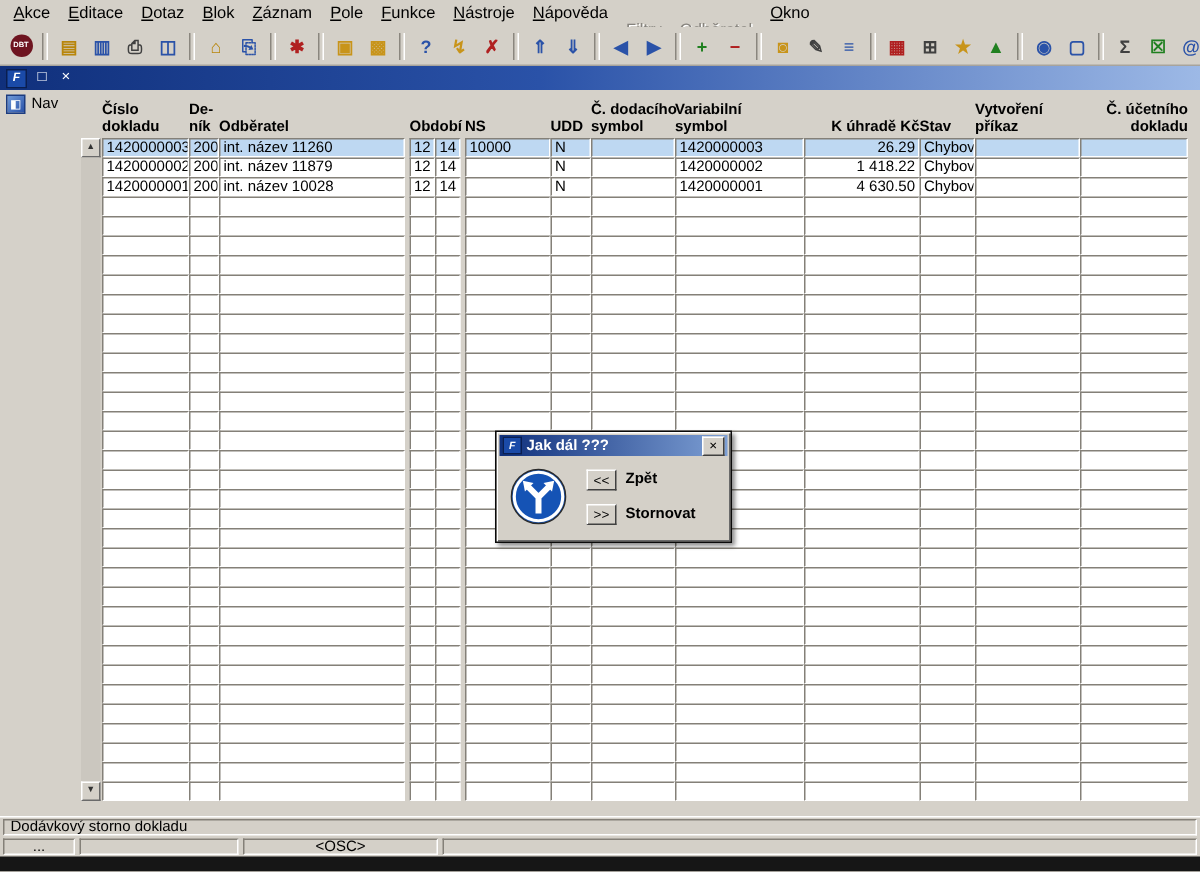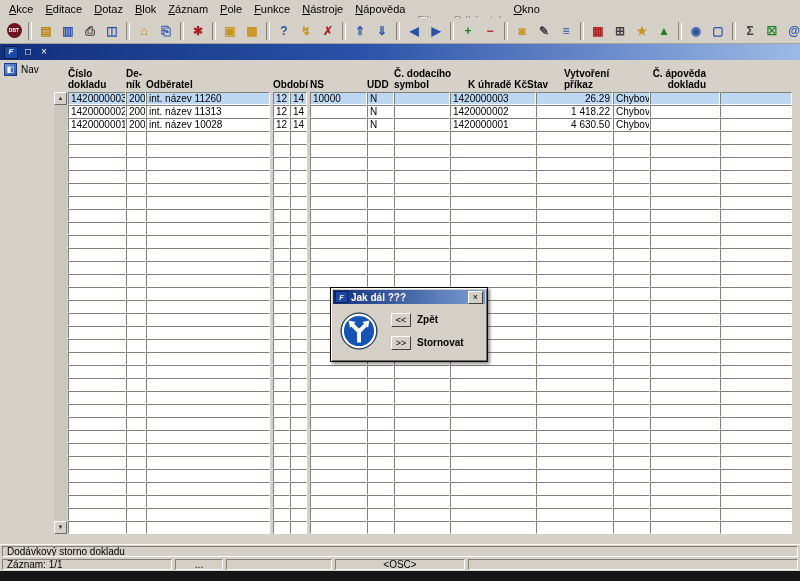--- a/index.html
+++ b/index.html
@@ -233,25 +233,27 @@
 dokladu</div>
       <div class="hcell" style="width: 20px;">De-
 ník</div>
       <div class="hcell" style="width: 124px;">Odběratel</div>
       <div class="hcell" style="width: 17px; margin-left: 3px;">Období</div>
       <div class="hcell" style="width: 17px;"></div>
       <div class="hcell" style="width: 57px; margin-left: 3px;">NS</div>
       <div class="hcell" style="width: 27px;">UDD</div>
       <div class="hcell" style="width: 56px;">Č. dodacího
 symbol</div>
+      <div class="hcell" style="width: 86px;">Variabilní
+symbol</div>
       <div class="hcell" style="width: 77px; text-align: right;">K úhradě Kč</div>
       <div class="hcell" style="width: 37px;">Stav</div>
       <div class="hcell" style="width: 70px;">Vytvoření
 příkaz</div>
-      <div class="hcell" style="width: 72px; text-align: right;">Č. ápověda
+      <div class="hcell" style="width: 72px; text-align: right;">Č. účetního
 dokladu</div>
     </div>
 
   <div class="rec-scroll">
     <div class="scroll-btn">▲</div>
     <div class="scroll-track"></div>
     <div class="scroll-btn">▼</div>
   </div>
 
   <div class="tbody">
@@ -266,21 +268,21 @@
         <div class="cell" style="width: 56px; text-align: left;"></div>
         <div class="cell" style="width: 86px; text-align: left;">1420000003</div>
         <div class="cell" style="width: 77px; text-align: right;">26.29</div>
         <div class="cell" style="width: 37px; text-align: left;">Chybový</div>
         <div class="cell" style="width: 70px; text-align: left;"></div>
         <div class="cell" style="width: 72px; text-align: left;"></div>
       </div>
       <div class="row">
         <div class="cell" style="width: 58px; text-align: right;">1420000002</div>
         <div class="cell" style="width: 20px; text-align: left;">200</div>
-        <div class="cell" style="width: 124px; text-align: left;">int. název 11313</div>
+        <div class="cell" style="width: 124px; text-align: left;">int. název 11879</div>
         <div class="cell" style="width: 17px; margin-left: 3px; text-align: left;">12</div>
         <div class="cell" style="width: 17px; text-align: left;">14</div>
         <div class="cell" style="width: 57px; margin-left: 3px; text-align: left;"></div>
         <div class="cell" style="width: 27px; text-align: left;">N</div>
         <div class="cell" style="width: 56px; text-align: left;"></div>
         <div class="cell" style="width: 86px; text-align: left;">1420000002</div>
         <div class="cell" style="width: 77px; text-align: right;">1 418.22</div>
         <div class="cell" style="width: 37px; text-align: left;">Chybový</div>
         <div class="cell" style="width: 70px; text-align: left;"></div>
         <div class="cell" style="width: 72px; text-align: left;"></div>
@@ -795,19 +797,18 @@
         </div>
     </div>
   </div>
 
 </div>
 
 <div class="status1">
   <div class="status-panel">Dodávkový storno dokladu</div>
 </div>
 <div class="status2">
-    <div class="status-panel" style="width: 170px;">Záznam: 1/1</div>
     <div class="status-panel" style="width: 48px; text-align: center;">...</div>
     <div class="status-panel" style="width: 106px;"></div>
     <div class="status-panel" style="width: 130px; text-align: center;">&lt;OSC&gt;</div>
     <div class="status-panel" style="flex: 1 1 0%;"></div>
   </div>
 <div class="bottom-strip"></div>
 
 </body></html>

